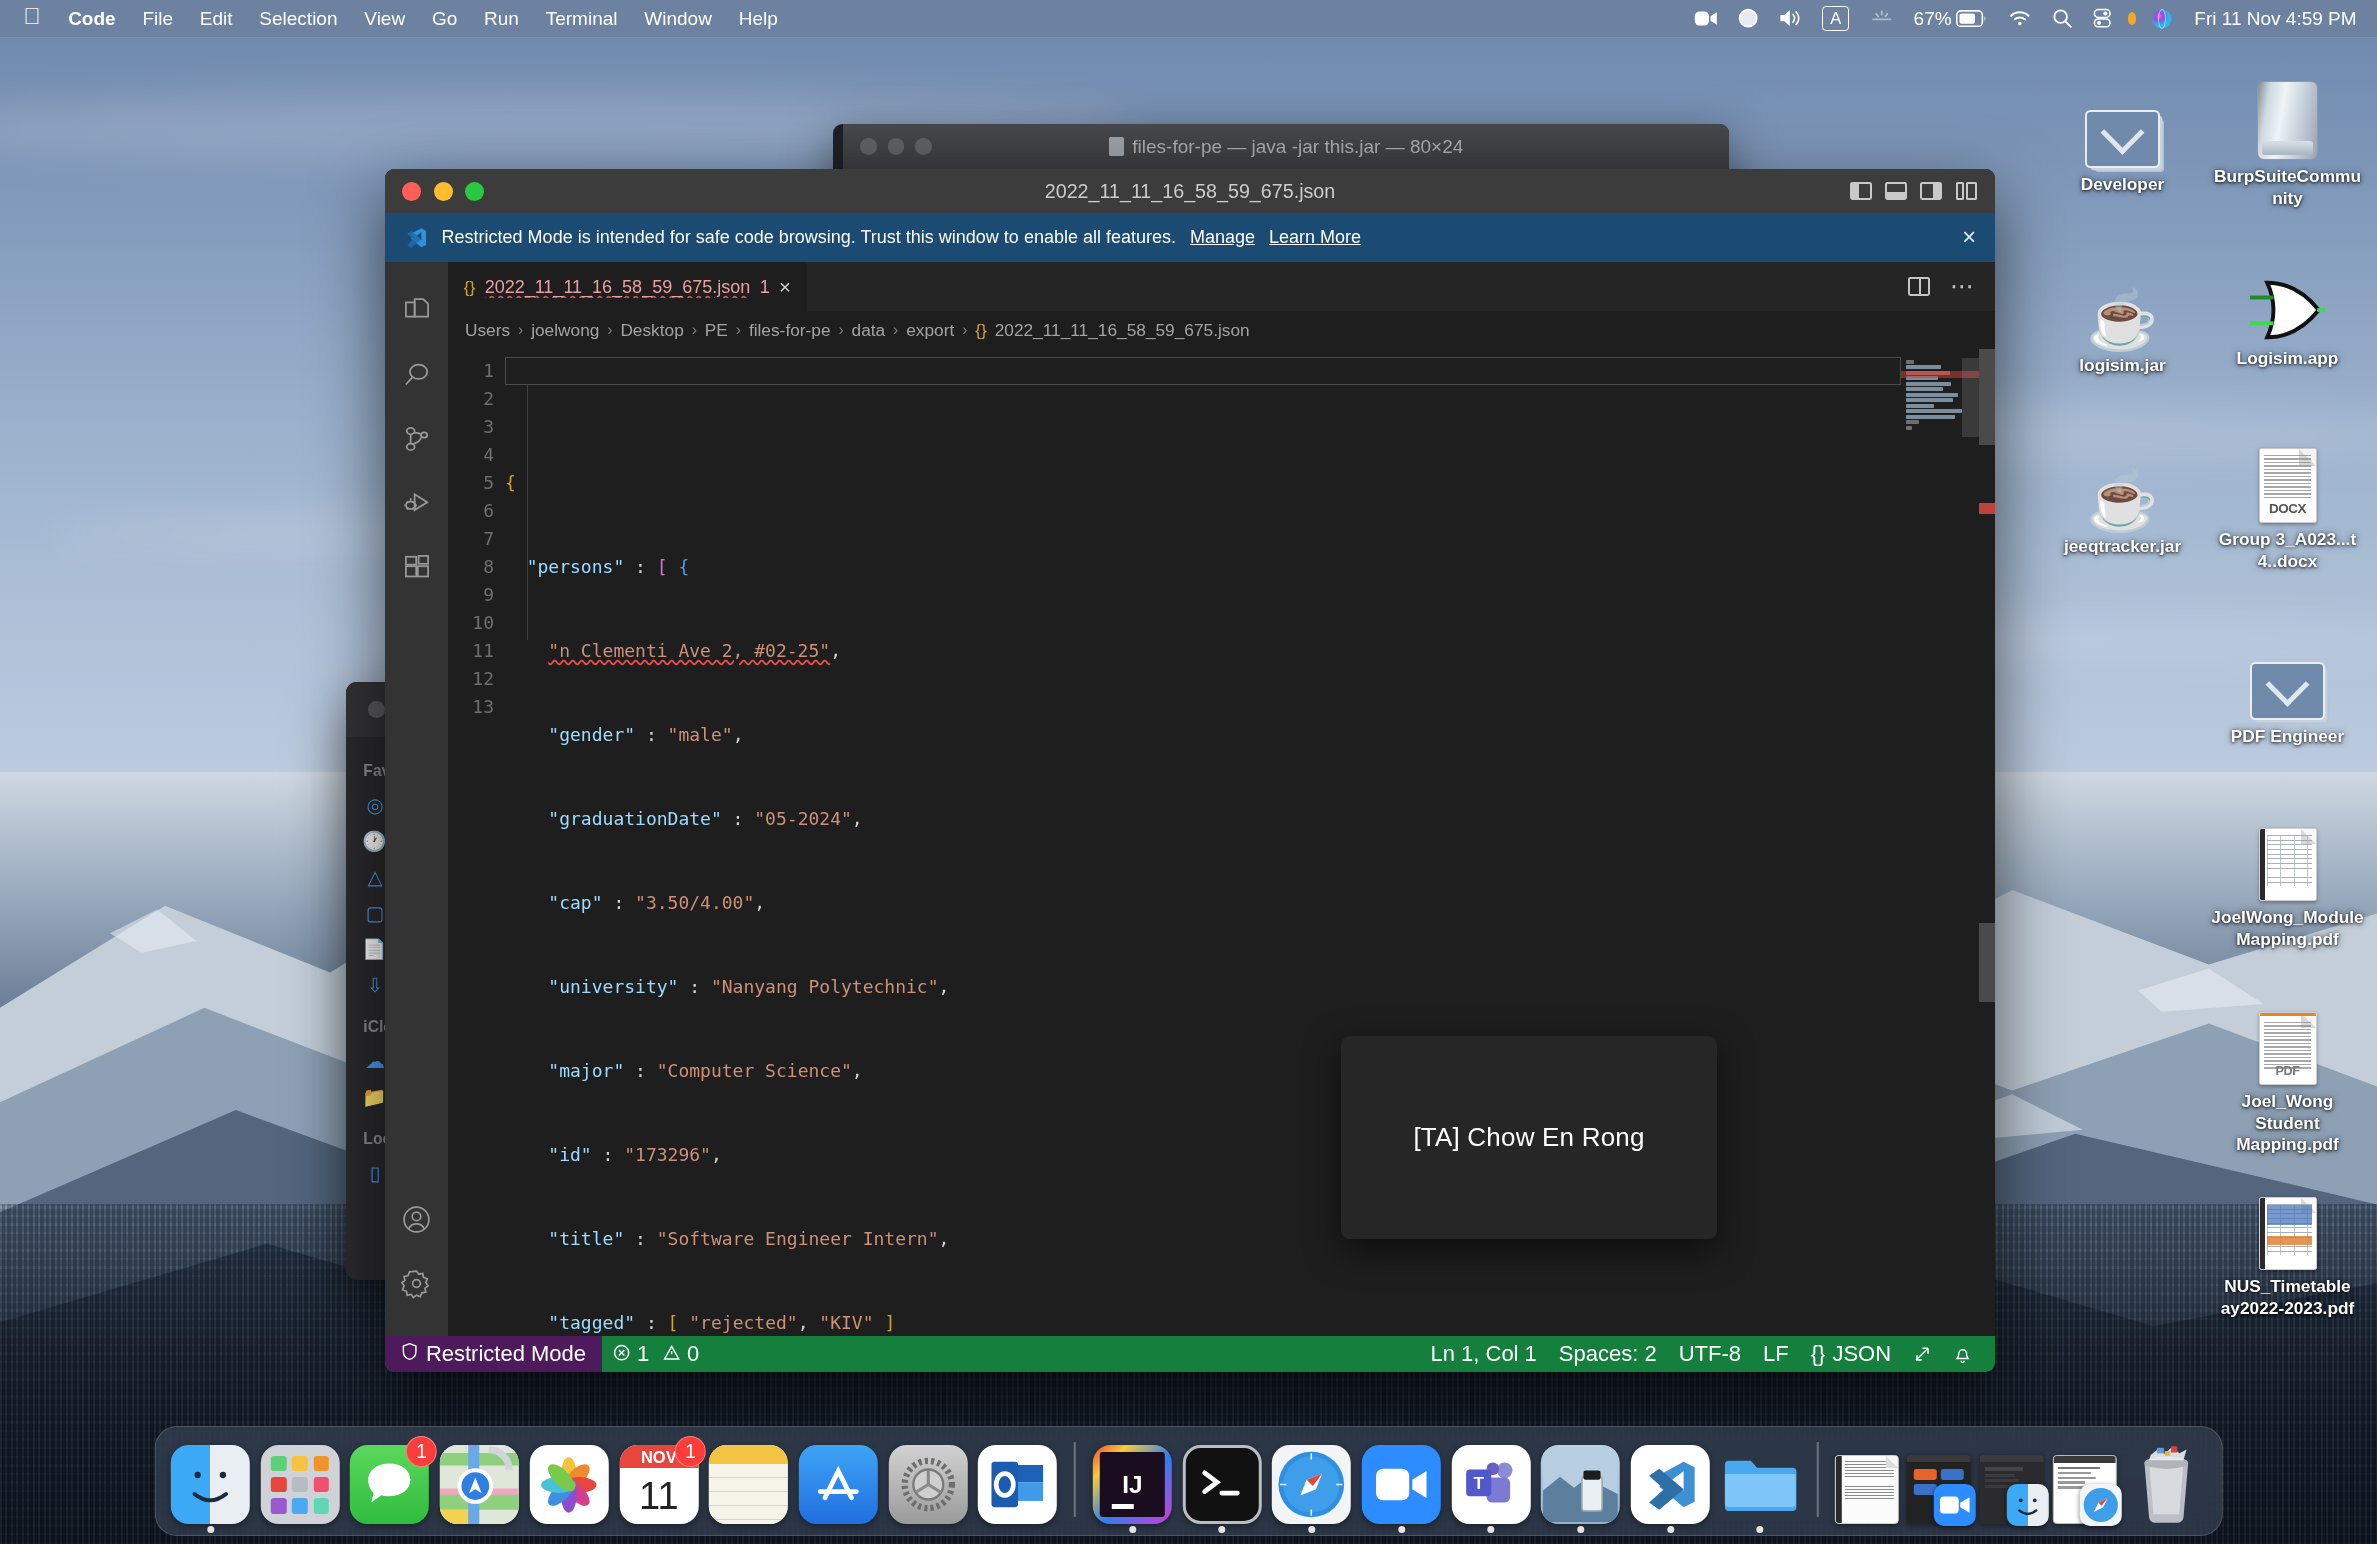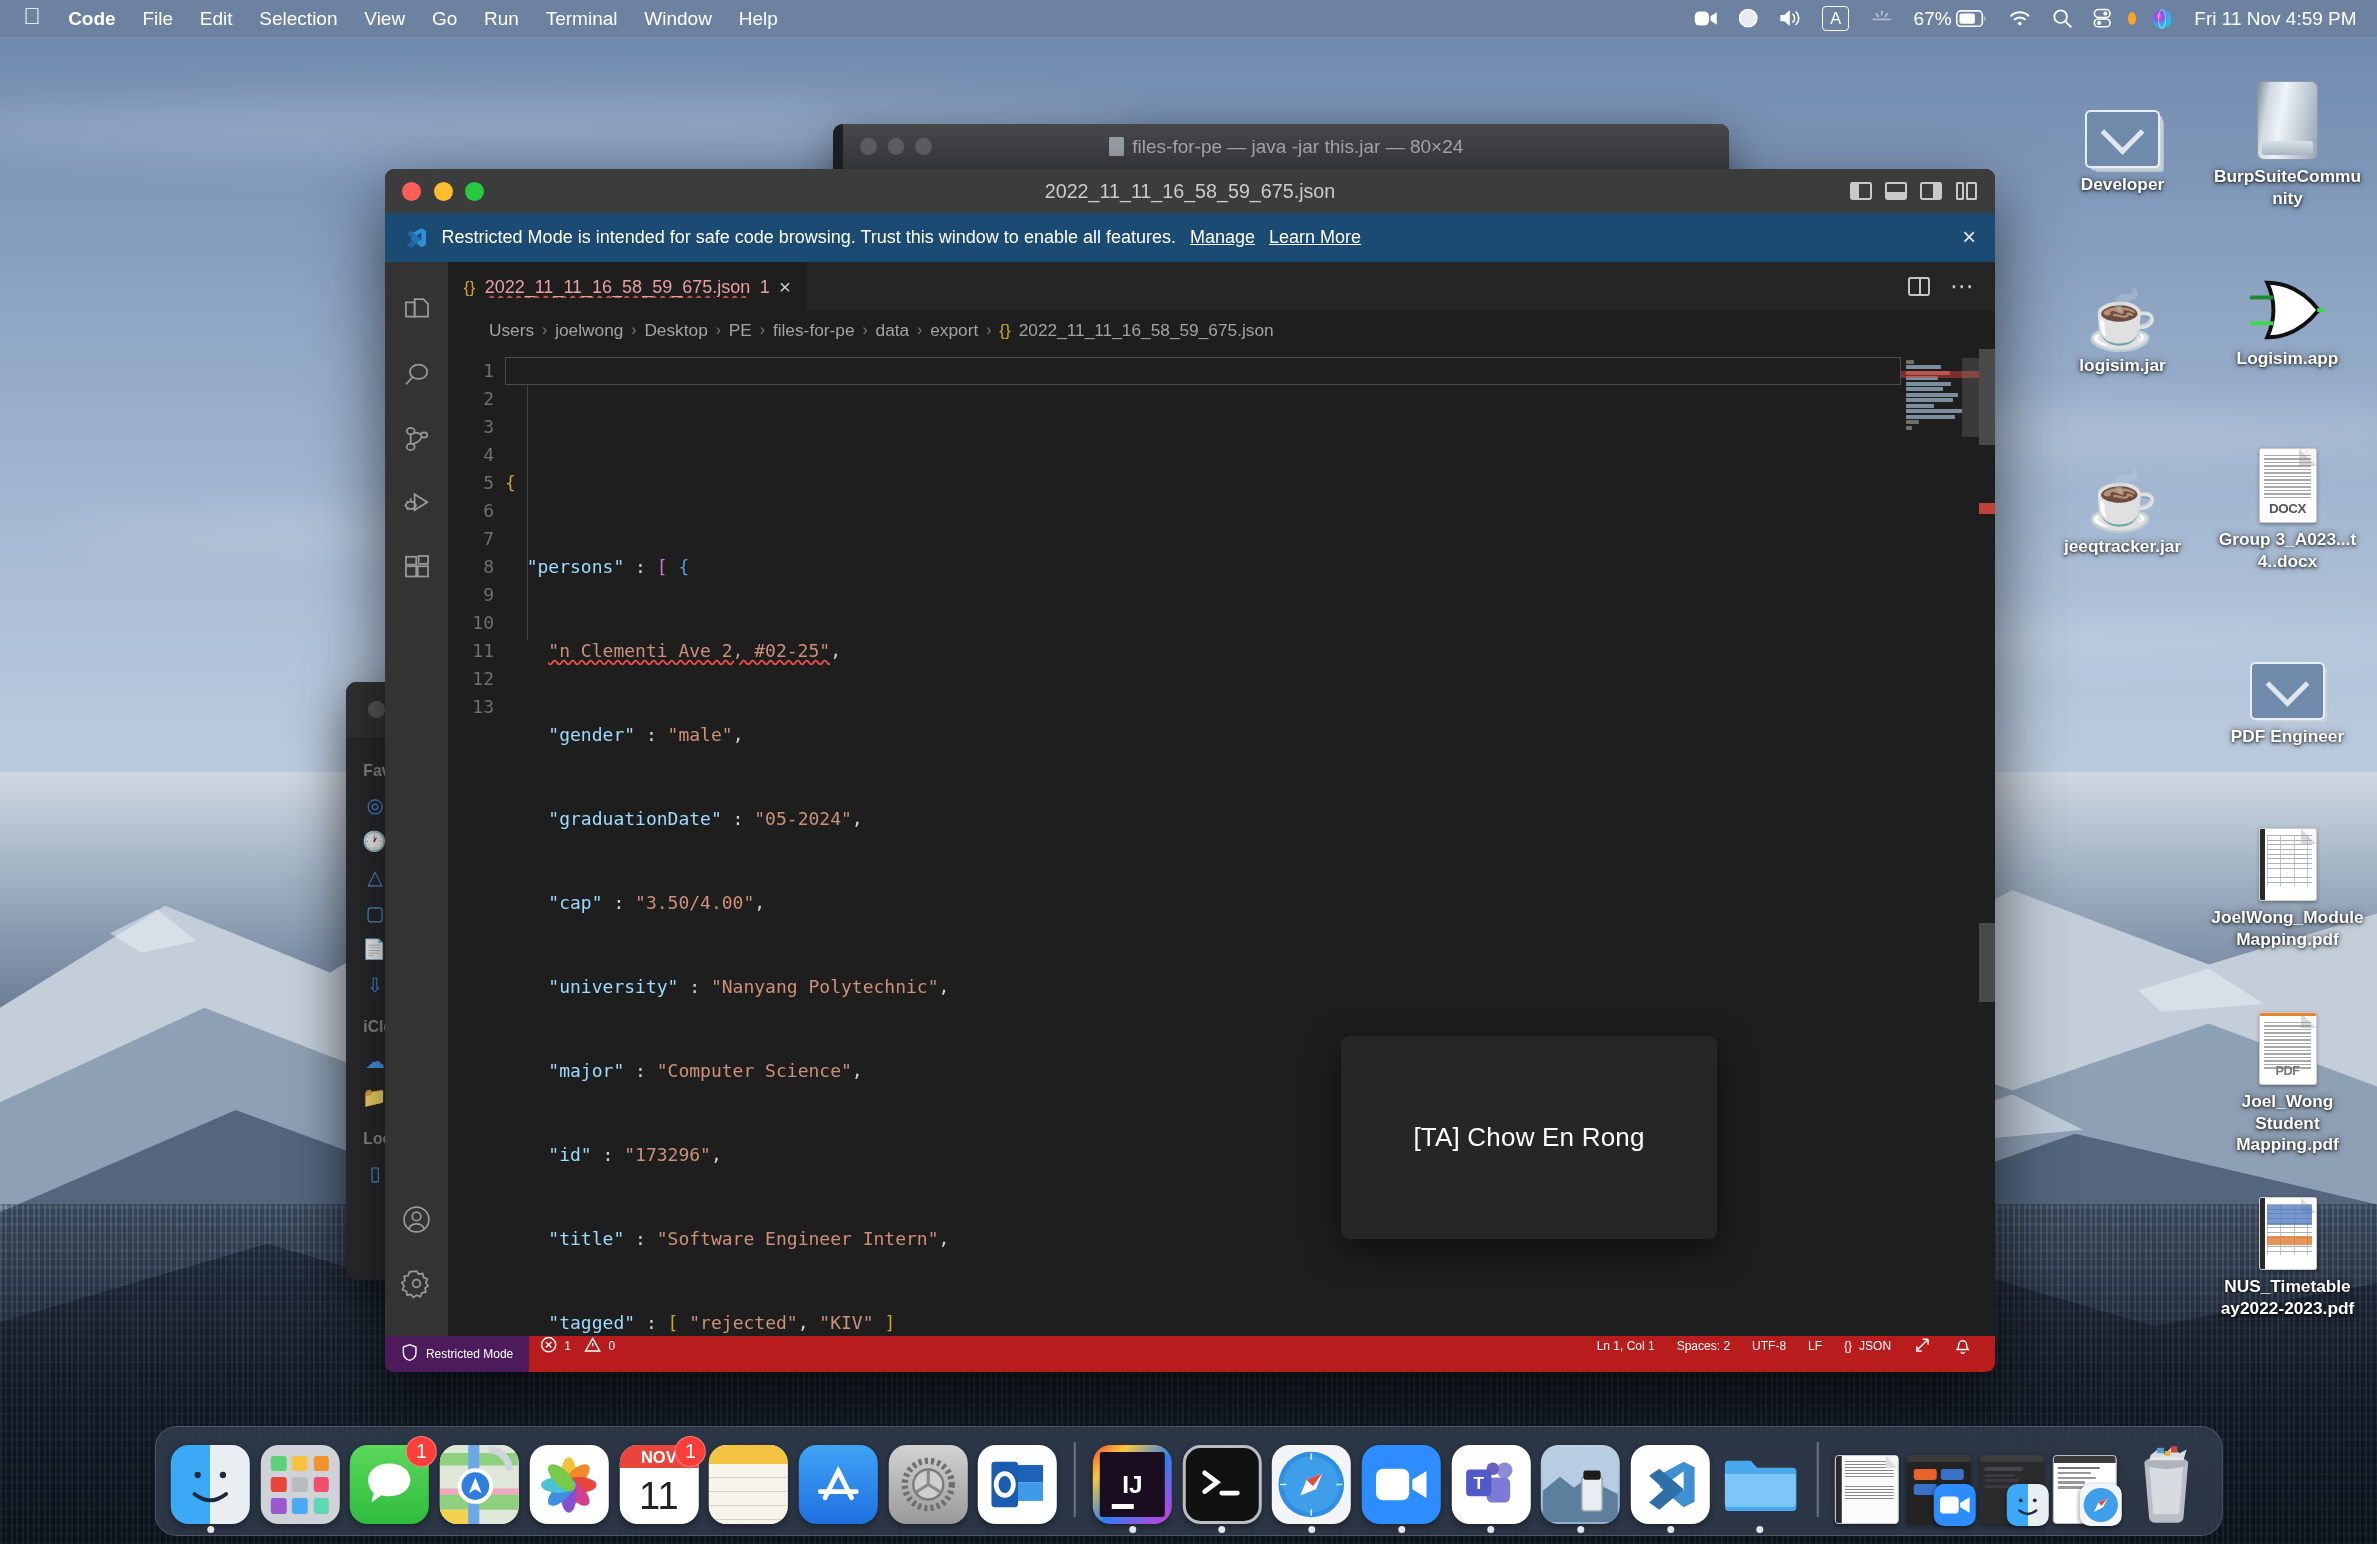--- a/index.html
+++ b/index.html
@@ -141,21 +141,21 @@
   .tab .name{text-decoration:underline;text-decoration-color:#c8584f;
     text-decoration-style:wavy;text-underline-offset:3.1px;white-space:nowrap;overflow:hidden;}
   .tab .cnt{color:#e8a0a0;}
   .tab .x{color:#cfcfcf;font-size:20.4px;line-height:1;}
   .tabbar-right{margin-left:auto;display:flex;align-items:center;gap:20.4px;padding-right:19px;color:#c5c5c5;}
   .split-ic{width:22px;height:19px;border:2px solid #c5c5c5;border-radius:2.4px;position:relative;}
   .split-ic:after{content:'';position:absolute;left:50%;top:0;bottom:0;width:2px;background:#c5c5c5;}
   .dots{font-size:23.6px;letter-spacing:2.4px;line-height:.6;}
 
   .breadcrumb{height:38px;display:flex;align-items:center;padding:0 0 0 17px;
-    color:#a3a3a3;font-size:17.3px;gap:7.9px;flex:none;white-space:nowrap;overflow:hidden;margin-left:24px;}
+    color:#a3a3a3;font-size:17.3px;gap:7.9px;flex:none;white-space:nowrap;overflow:hidden;}
   .bc-sep{color:#7e7e7e;font-size:15.7px;}
   .bc-brace{color:#cfa32b;}
 
   .codearea{flex:1;position:relative;display:flex;overflow:hidden;}
   .gutter{width:57px;flex:none;text-align:right;padding-top:7.9px;
     color:#6f6f6f;font-family:"DejaVu Sans Mono",monospace;font-size:18px;line-height:28px;}
   .gutter div{padding-right:11px;}
   .code{flex:1;padding-top:7.9px;font-family:"DejaVu Sans Mono",monospace;
     font-size:18px;line-height:28px;color:#d4d4d4;white-space:pre;position:relative;overflow:hidden;}
   .indent-guide{position:absolute;top:36px;height:255px;width:0.8px;background:#404040;}
@@ -167,22 +167,22 @@
 
   .minimap{width:94px;flex:none;background:#1e1e1e;position:relative;padding:11px 4.7px 0 4.7px;}
   .mm-line{height:3.9px;margin-bottom:1.6px;border-radius:0.8px;}
   .mm-err{position:absolute;left:0;right:0;height:7px;background:rgba(200,60,55,.55);}
   .mm-slider{position:absolute;right:0;top:9.4px;width:33px;height:79px;background:rgba(160,160,160,.22);}
   .vscroll{position:absolute;right:0;top:0;width:15.7px;bottom:0;}
   .vscroll .thumb{position:absolute;right:0;width:15.7px;background:#4a4a4a;}
   .vscroll .errmark{position:absolute;right:0;width:15.7px;height:11px;background:#c0403b;}
 
   
-  .statusbar{height:36px;background:#b91c1c;display:flex;align-items:flex-start;
-    color:#fff;font-size:12px;flex:none;}
+  .statusbar{height:36px;background:#15803d;display:flex;align-items:center;
+    color:#fff;font-size:22px;flex:none;}
   .sb-restricted{background:#4d1a5c;height:100%;display:flex;align-items:center;
     gap:7.9px;padding:0 15.7px;white-space:nowrap;cursor:pointer;}
   .sb-item{display:flex;align-items:center;gap:7px;padding:0 11px;cursor:pointer;white-space:nowrap;}
   .sb-right{margin-left:auto;display:flex;align-items:center;padding-right:12.6px;}
 
   
   #zoom-panel{position:absolute;left:1341px;top:1036px;width:376px;height:203px;
     background:#262626;border-radius:8.6px;z-index:300;
     display:flex;align-items:center;justify-content:center;
     box-shadow:0 11px 35px rgba(0,0,0,.55);}

